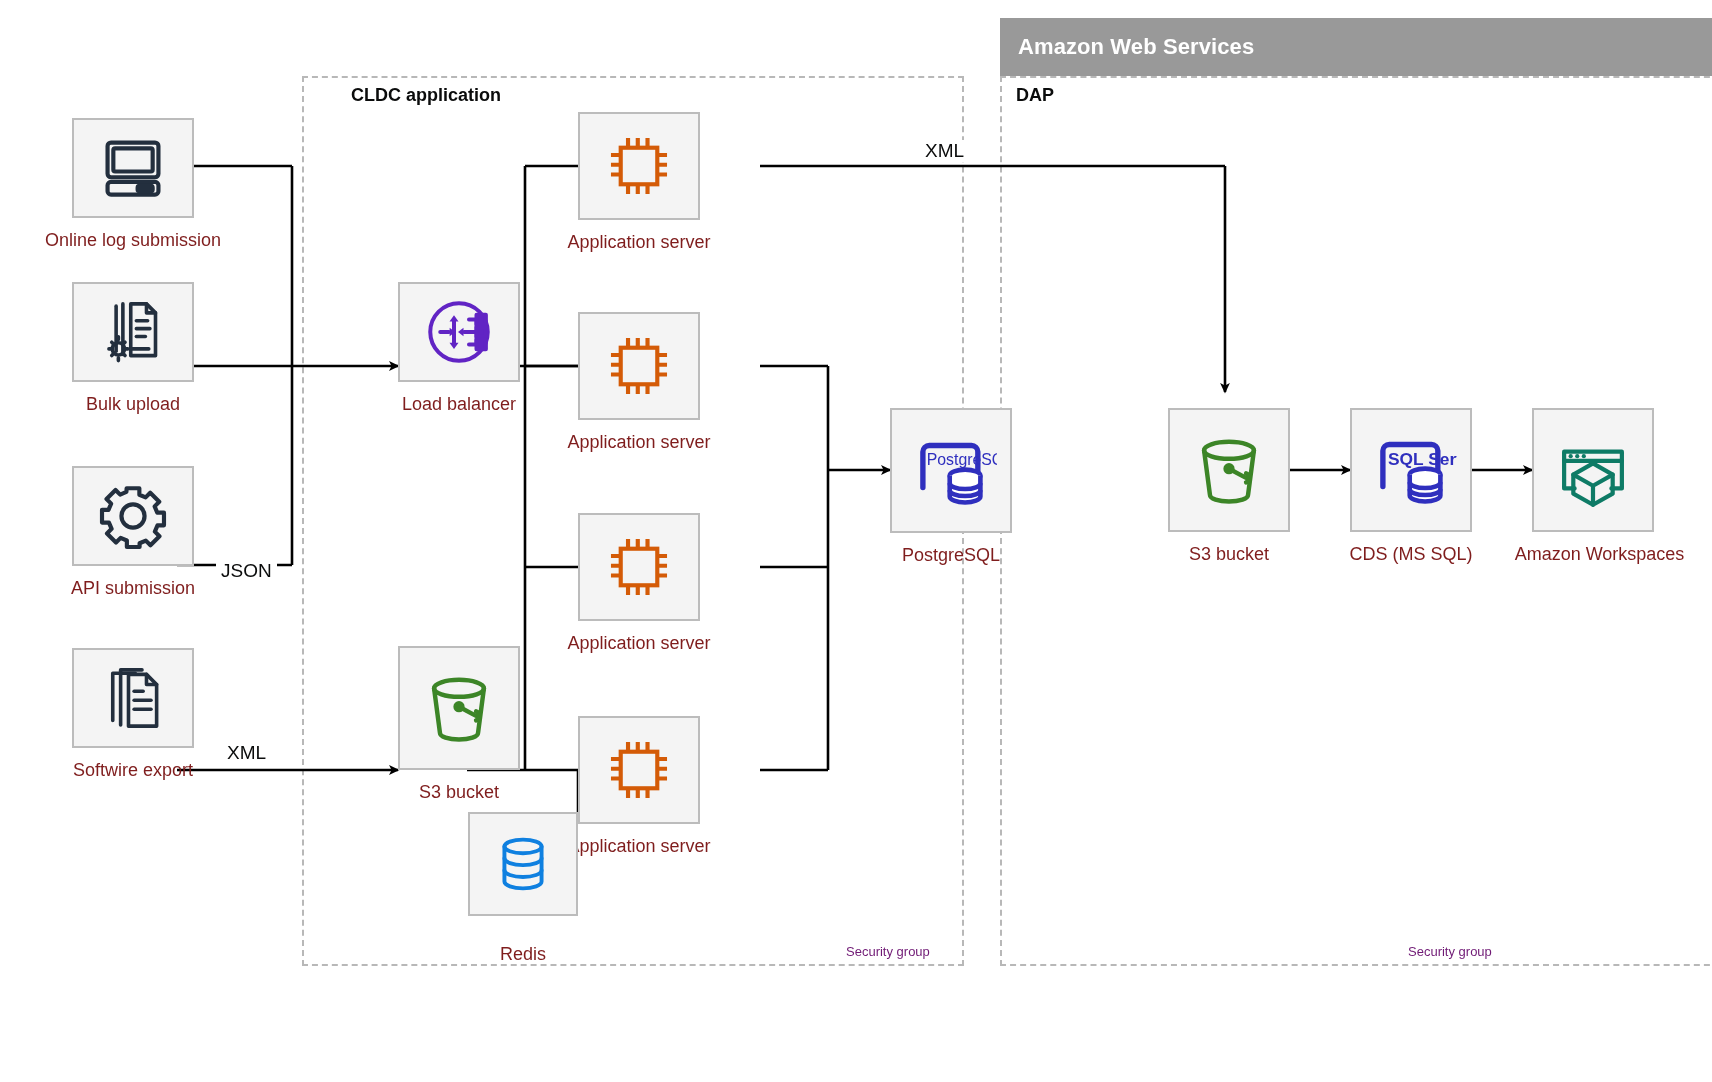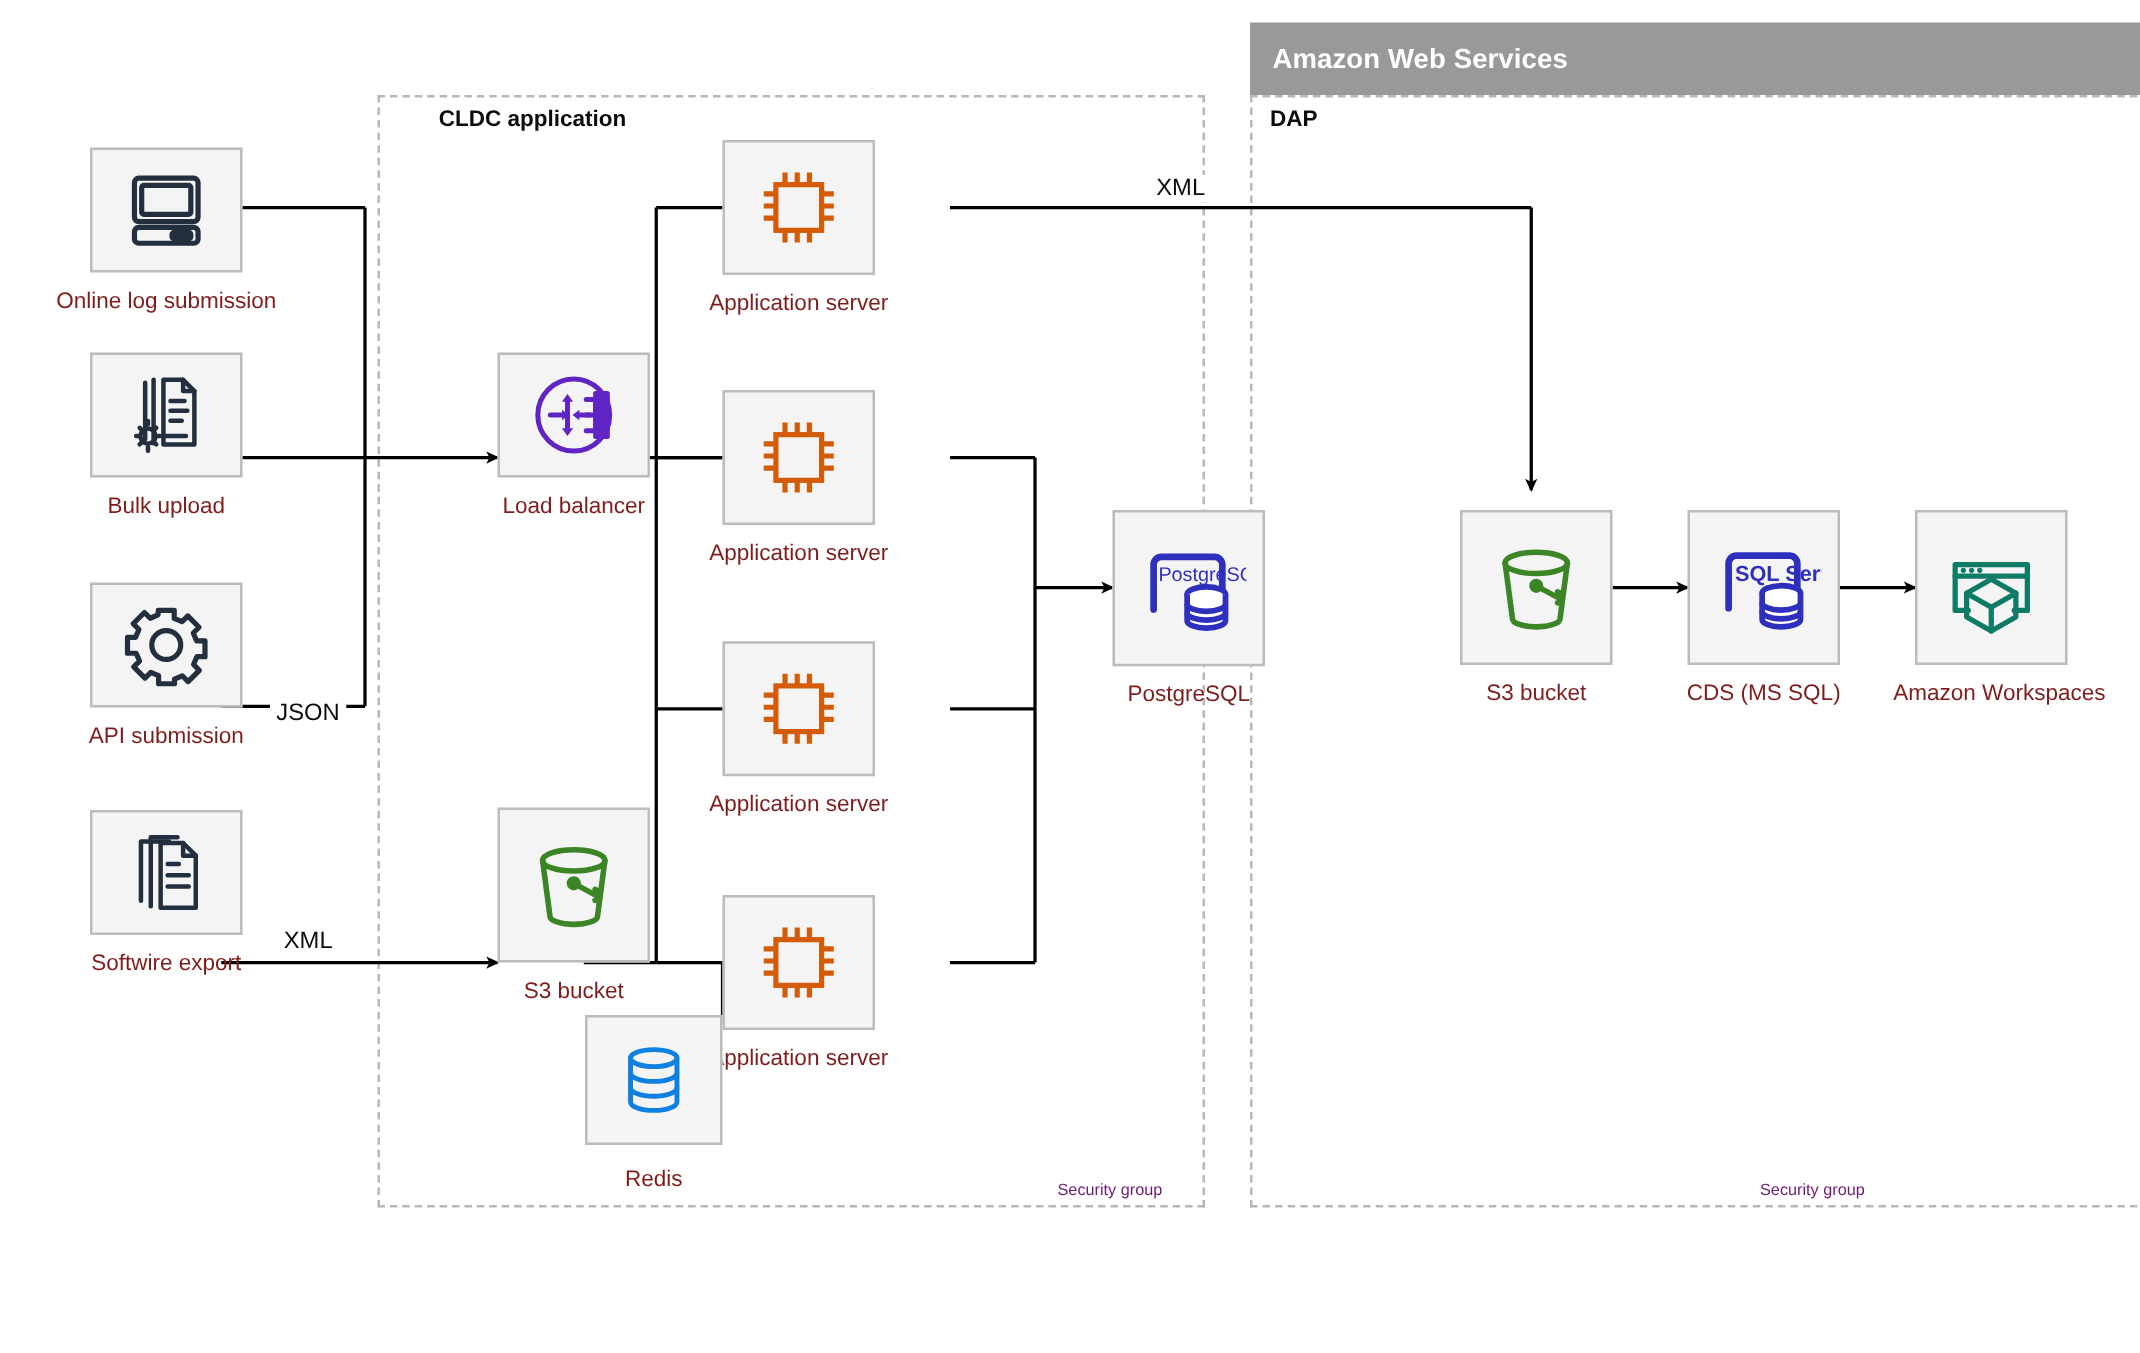--- a/index.html
+++ b/index.html
@@ -287,21 +287,21 @@
     <div class="tile" style="left:0;top:0;width:110px;height:104px;">
       <span>
         <svg width="66" height="66" viewBox="0 0 64 64" fill="none" stroke="#0f80e0" stroke-width="3.8" stroke-linejoin="round" stroke-linecap="round">
           <ellipse cx="32" cy="15" rx="18" ry="6.6"></ellipse>
           <path d="M14 15 v34 a18 6.6 0 0 0 36 0 V15"></path>
           <path d="M14 26.5 a18 6.6 0 0 0 36 0"></path>
           <path d="M14 38 a18 6.6 0 0 0 36 0"></path>
         </svg>
       </span>
     </div>
-    <div class="node-label" style="top:121px;">Redis</div>
+    <div class="node-label" style="top:132px;">Redis</div>
   </div>
 
   <div class="node" style="left:1168px;top:408px;width:122px;height:190px;">
     <div class="tile" style="left:0;top:0;width:122px;height:124px;">
       <span>
         <svg width="84" height="84" viewBox="0 0 64 64" fill="none" stroke="#3c8527" stroke-width="3.4" stroke-linejoin="round" stroke-linecap="round">
           <ellipse cx="32" cy="17" rx="19" ry="6.5"></ellipse>
           <path d="M13 17 L17.5 51 a14.5 5 0 0 0 29 0 L51 17"></path>
           <path d="M32 31 L45 38"></path>
           <circle cx="32" cy="31" r="2.6" fill="#3c8527"></circle>

